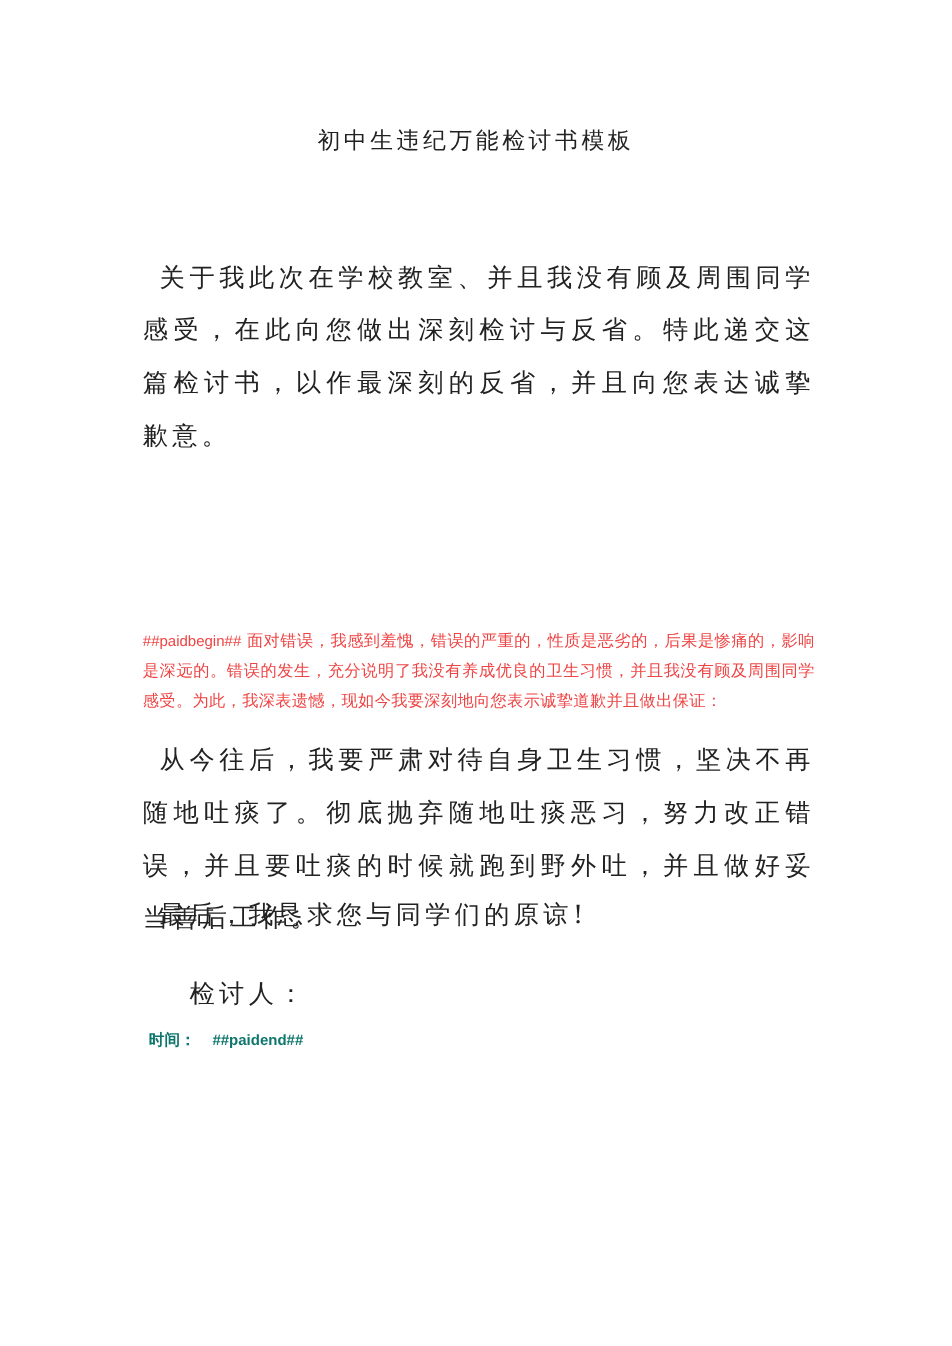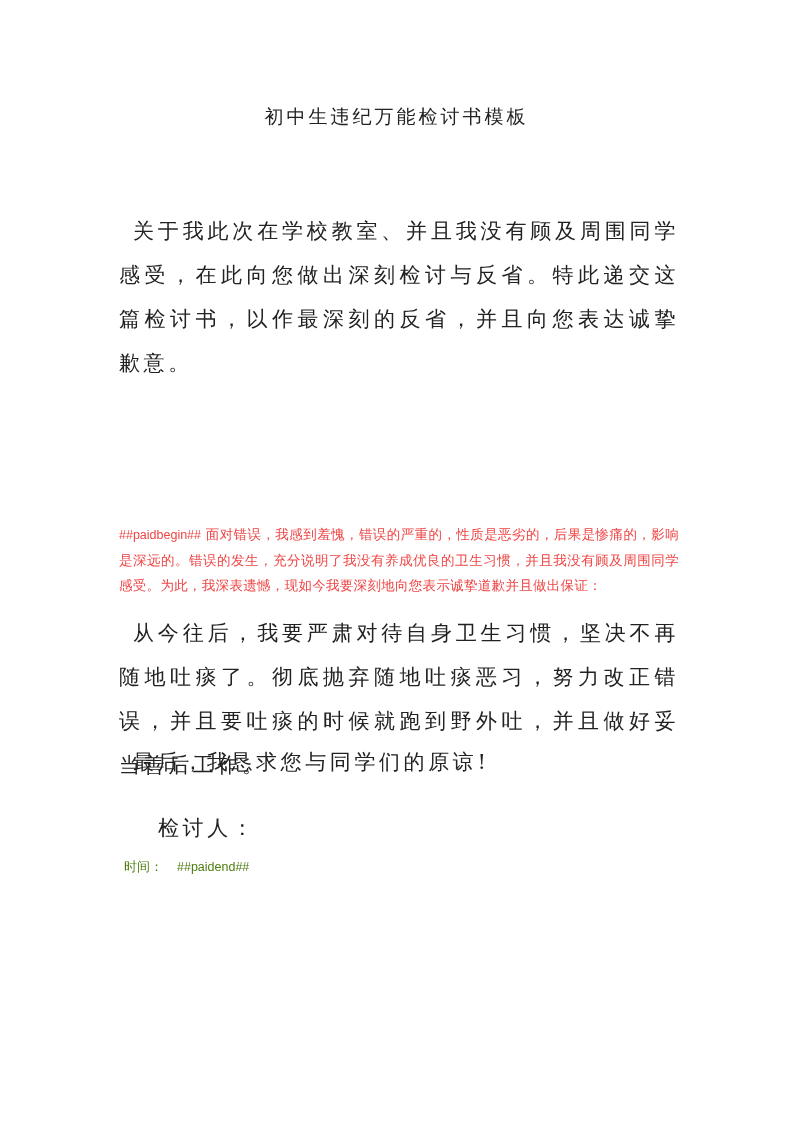--- a/index.html
+++ b/index.html
@@ -27,21 +27,21 @@
     font-size: 13.5px; line-height: 25px; letter-spacing: 0.3px; color: #ef4444;
     text-align: justify;
   }
   .small .marker { font-family: "Liberation Sans", sans-serif; font-size: 12.5px; letter-spacing: 0; }
   .p3 { top: 522px; }
   .p4 { top: 611px; text-indent: 14px; }
   .p5 { top: 740px; left: 133px; }
   .p6 { top: 806px; left: 121px; margin-left: 37px; }
   .time-line {
     position: absolute; top: 858px; left: 124px;
-    font-size: 13px; color: #4d7c0f;
+    font-size: 13px; color: #0f766e; font-weight: bold;
   }
   .time-line .marker { font-family: "Liberation Sans", sans-serif; font-size: 12.5px; margin-left: 14px; }
 </style>
 </head>
 <body>
 
 <div class="page">
   <div class="title">初中生违纪万能检讨书模板</div>
 
 

